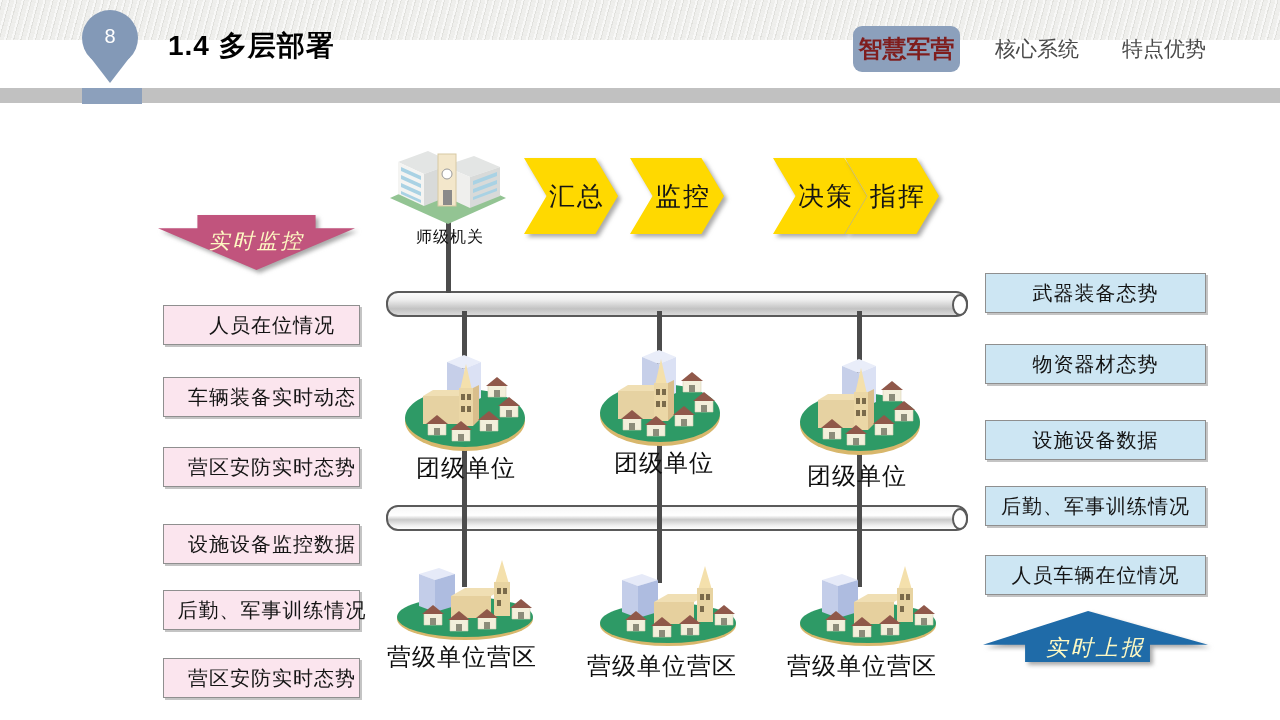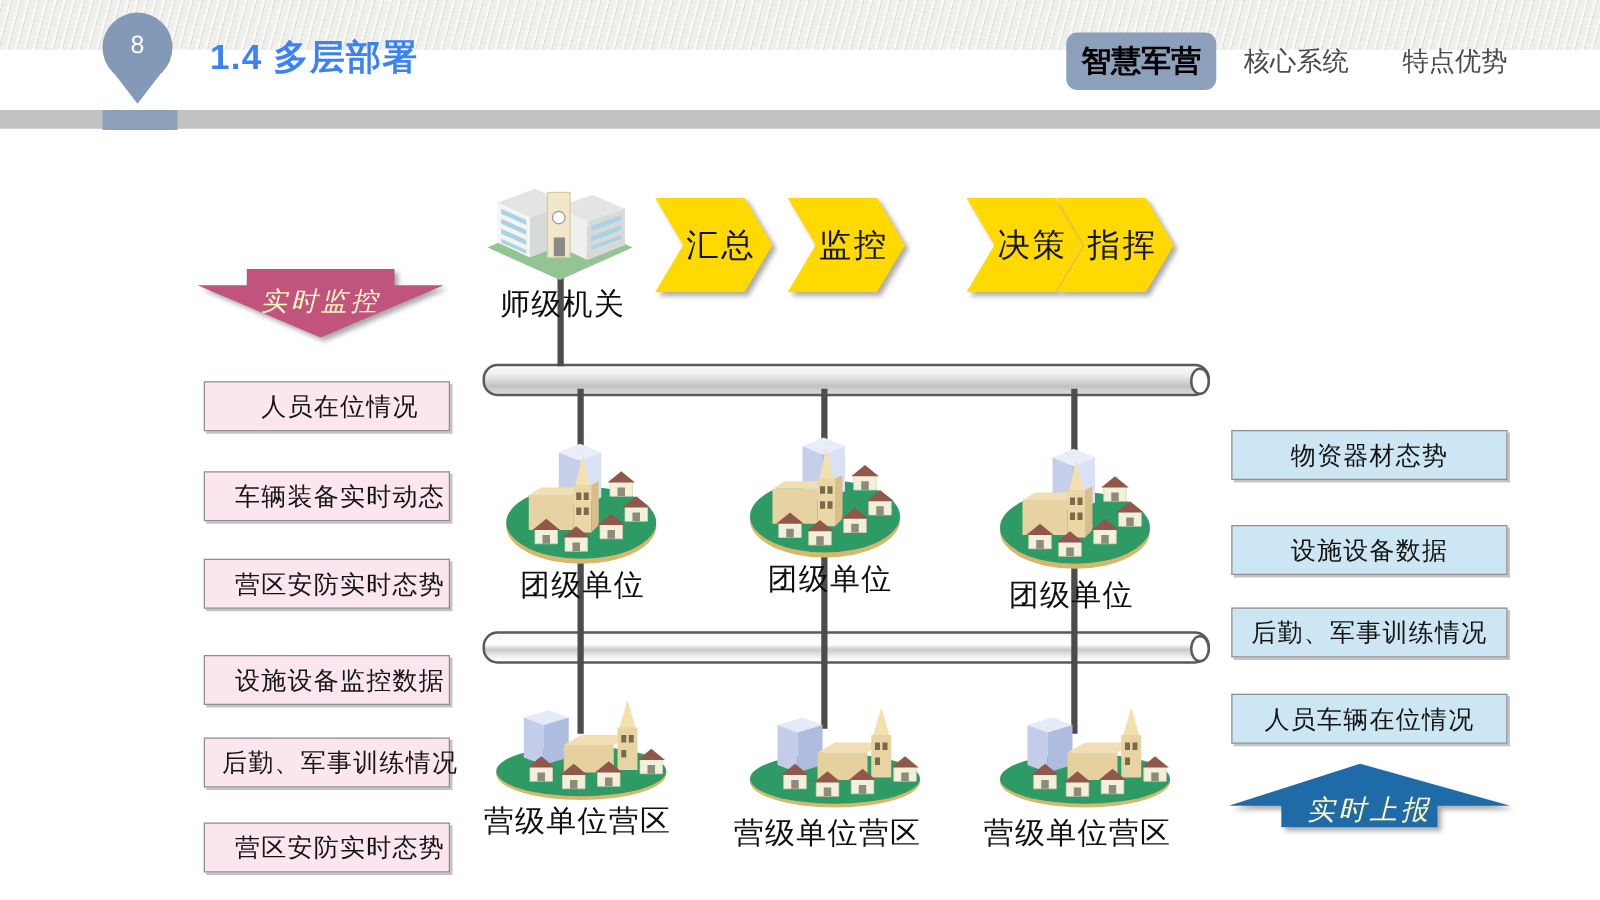--- a/index.html
+++ b/index.html
@@ -9,25 +9,25 @@
   
   .texture-strip{position:absolute;left:0;top:0;width:1280px;height:40px;background-color:#EBEBE8;
     background-image:
       repeating-linear-gradient(105deg, rgba(255,255,255,.65) 0 2px, rgba(205,205,200,.30) 2px 3px, rgba(242,242,240,.55) 3px 7px),
       repeating-linear-gradient(15deg, rgba(220,220,215,.35) 0 1px, rgba(255,255,255,0) 1px 5px);}
   .gray-bar{position:absolute;left:0;top:88px;width:1280px;height:15px;background:#C1C1C1;}
   .pin-svg{position:absolute;left:78px;top:6px;z-index:5;}
   .pin-tail{position:absolute;left:82px;top:88px;width:60px;height:16px;background:#8CA0BC;z-index:6;}
   .pin-number{position:absolute;left:82px;top:25px;width:56px;text-align:center;color:#ffffff;
     font-size:20px;z-index:6;}
-  .page-title{position:absolute;left:168px;top:27px;font-size:28px;font-weight:bold;color:#3b82f6;
+  .page-title{position:absolute;left:168px;top:27px;font-size:28px;font-weight:bold;color:#000000;
     letter-spacing:1px;white-space:nowrap;text-align:center;}
-  .tab-active{position:absolute;left:853px;top:26px;width:120px;height:46px;background:#8CA0BC;
+  .tab-active{position:absolute;left:853px;top:26px;width:107px;height:46px;background:#8CA0BC;
     border-radius:9px;display:flex;align-items:center;justify-content:center;
-    font-size:24px;font-weight:bold;color:#000000;z-index:5;}
+    font-size:24px;font-weight:bold;color:#7f1d1d;z-index:5;}
   .tab{position:absolute;top:35px;font-size:21px;color:#4A4A4A;white-space:nowrap;z-index:5;cursor:default;}
   .tab.t2{left:995px;}
   .tab.t3{left:1122px;}
 
   
   .pipe{position:absolute;left:386px;width:578px;height:22px;border:2px solid #5A5A5A;
     border-radius:12px;z-index:2;box-sizing:content-box;}
   .pipe.upper{top:291px;background:linear-gradient(180deg,#fbfbfb 0%,#efefef 30%,#c2c2c2 72%,#dadada 100%);}
   .pipe.lower{top:505px;background:linear-gradient(180deg,#f6f6f6 0%,#ffffff 38%,#c9c9c9 58%,#f0f0f0 84%,#ffffff 100%);}
   .pipe .cap{position:absolute;right:-2px;top:1px;width:12px;height:18px;border:2px solid #5A5A5A;
@@ -66,21 +66,21 @@
     color:#141414;border:1px solid #8F8F8F;box-shadow:2px 2px 0 rgba(125,125,125,.45);
     letter-spacing:1px;white-space:nowrap;z-index:2;}
   .note.pink{left:163px;width:197px;background:#FBE5EE;padding-left:21px;}
   .note.blue{left:985px;width:221px;background:#CDE6F3;}
   .p1{top:305px;} .p2{top:377px;} .p3{top:447px;} .p4{top:524px;} .p5{top:590px;} .p6{top:658px;}
   .b1{top:273px;} .b2{top:344px;} .b3{top:420px;} .b4{top:486px;} .b5{top:555px;}
 
   
   .dlabel{position:absolute;font-family:"Liberation Serif","DejaVu Serif",serif;font-size:24px;
     color:#0f0f0f;z-index:4;white-space:nowrap;text-align:center;letter-spacing:1px;}
-  .hq-label{left:390px;top:227px;width:120px;font-size:24px;}
+  .hq-label{left:390px;top:227px;width:120px;font-size:16px;}
   .rl1{left:406px;top:452px;width:120px;}
   .rl2{left:604px;top:447px;width:120px;}
   .rl3{left:797px;top:460px;width:120px;}
   .bl1{left:387px;top:641px;width:150px;}
   .bl2{left:587px;top:650px;width:150px;}
   .bl3{left:787px;top:650px;width:150px;}
 
   
   .icon{position:absolute;z-index:4;}
   .hq-icon{left:388px;top:136px;}
@@ -221,20 +221,21 @@
     <div class="shape">实时上报</div>
   </div>
 
   <div class="note pink p1">人员在位情况</div>
   <div class="note pink p2">车辆装备实时动态</div>
   <div class="note pink p3">营区安防实时态势</div>
   <div class="note pink p4">设施设备监控数据</div>
   <div class="note pink p5">后勤、军事训练情况</div>
   <div class="note pink p6">营区安防实时态势</div>
 
+  <div class="note blue b1">武器装备态势</div>
   <div class="note blue b2">物资器材态势</div>
   <div class="note blue b3">设施设备数据</div>
   <div class="note blue b4">后勤、军事训练情况</div>
   <div class="note blue b5">人员车辆在位情况</div>
 
   <svg class="icon rt1" width="125" height="105">
       <use href="#town-a"></use>
     </svg>
   <svg class="icon rt2" width="125" height="105">
       <use href="#town-a"></use>

